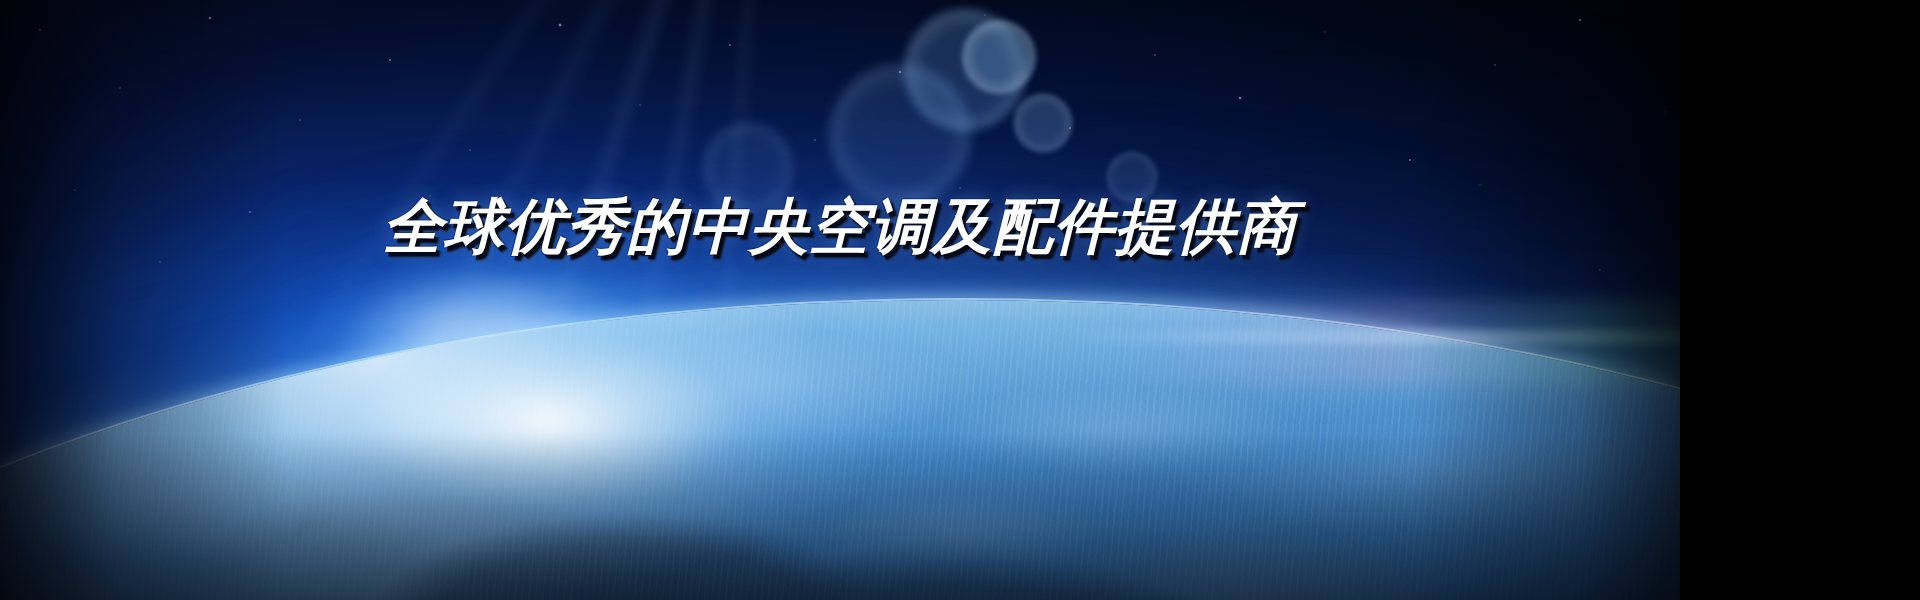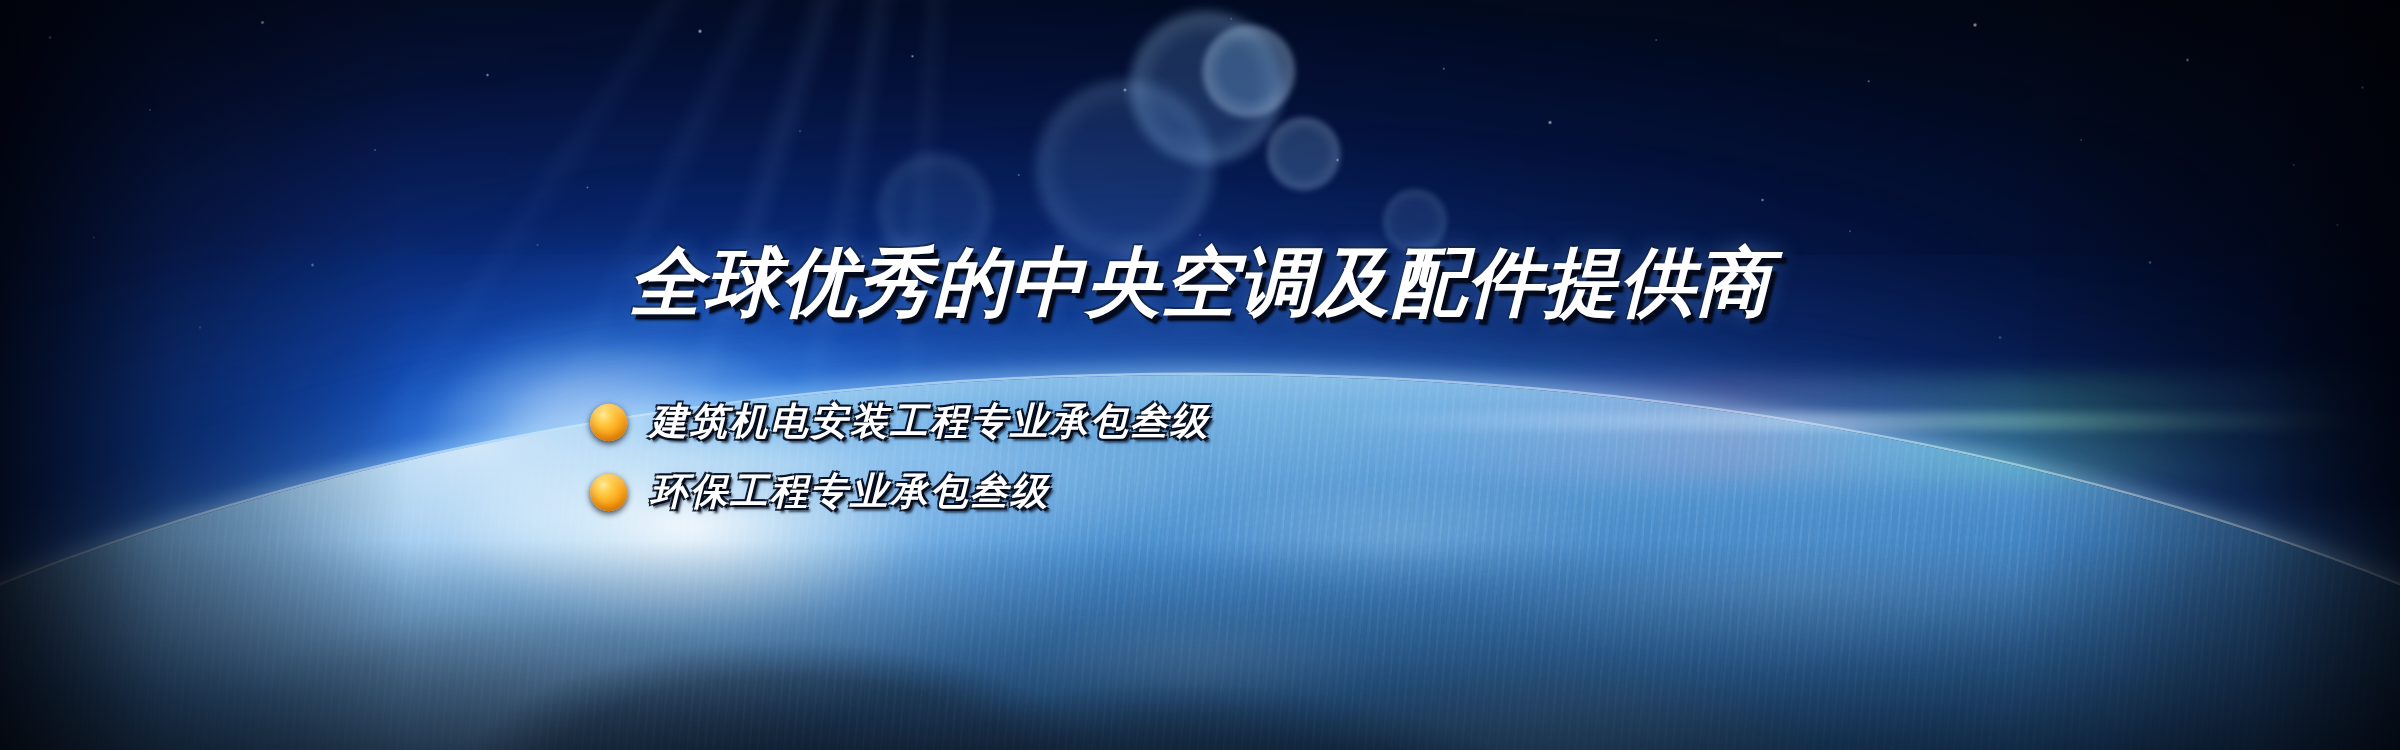--- a/index.html
+++ b/index.html
@@ -1,20 +1,20 @@
 <!DOCTYPE html>
 <html><head>
 <meta charset="utf-8">
 <style>
   html,body{margin:0;padding:0;background:#000;}
   body{font-family:"DejaVu Sans","Liberation Sans",sans-serif;}
 
   #banner{
     position:relative;
-    width:1920px;height:600px;
+    width:1680px;height:600px;
     overflow:hidden;
     background:#0f766e;
   }
 
   
   .layer{position:absolute;inset:0;pointer-events:none;}
 
   #space-base{
     background:
       radial-gradient(120% 90% at 26% 56%, #1a5fd0 0%, #0f3c96 14%, #0a2364 30%, #05123a 50%, #020a1f 68%, #01050f 84%, #000308 100%);
@@ -301,27 +301,14 @@
   <div class="layer" id="streak-thin"></div>
 
   <div class="layer" id="space-vignette"></div>
   <div class="layer" id="side-shade"></div>
   <div class="layer" id="bottom-shade"></div>
 
   <div id="content">
 
     <div id="headline">全球优秀的中央空调及配件提供商</div>
 
-    <div id="bullets">
-
-      <div class="bullet-row">
-        <span class="bullet-dot"></span>
-        <span class="bullet-text">建筑机电安装工程专业承包叁级</span>
-      </div>
-
-      <div class="bullet-row">
-        <span class="bullet-dot"></span>
-        <span class="bullet-text">环保工程专业承包叁级</span>
-      </div>
-
-    </div>
   </div>
 </div>
 
 </body></html>

